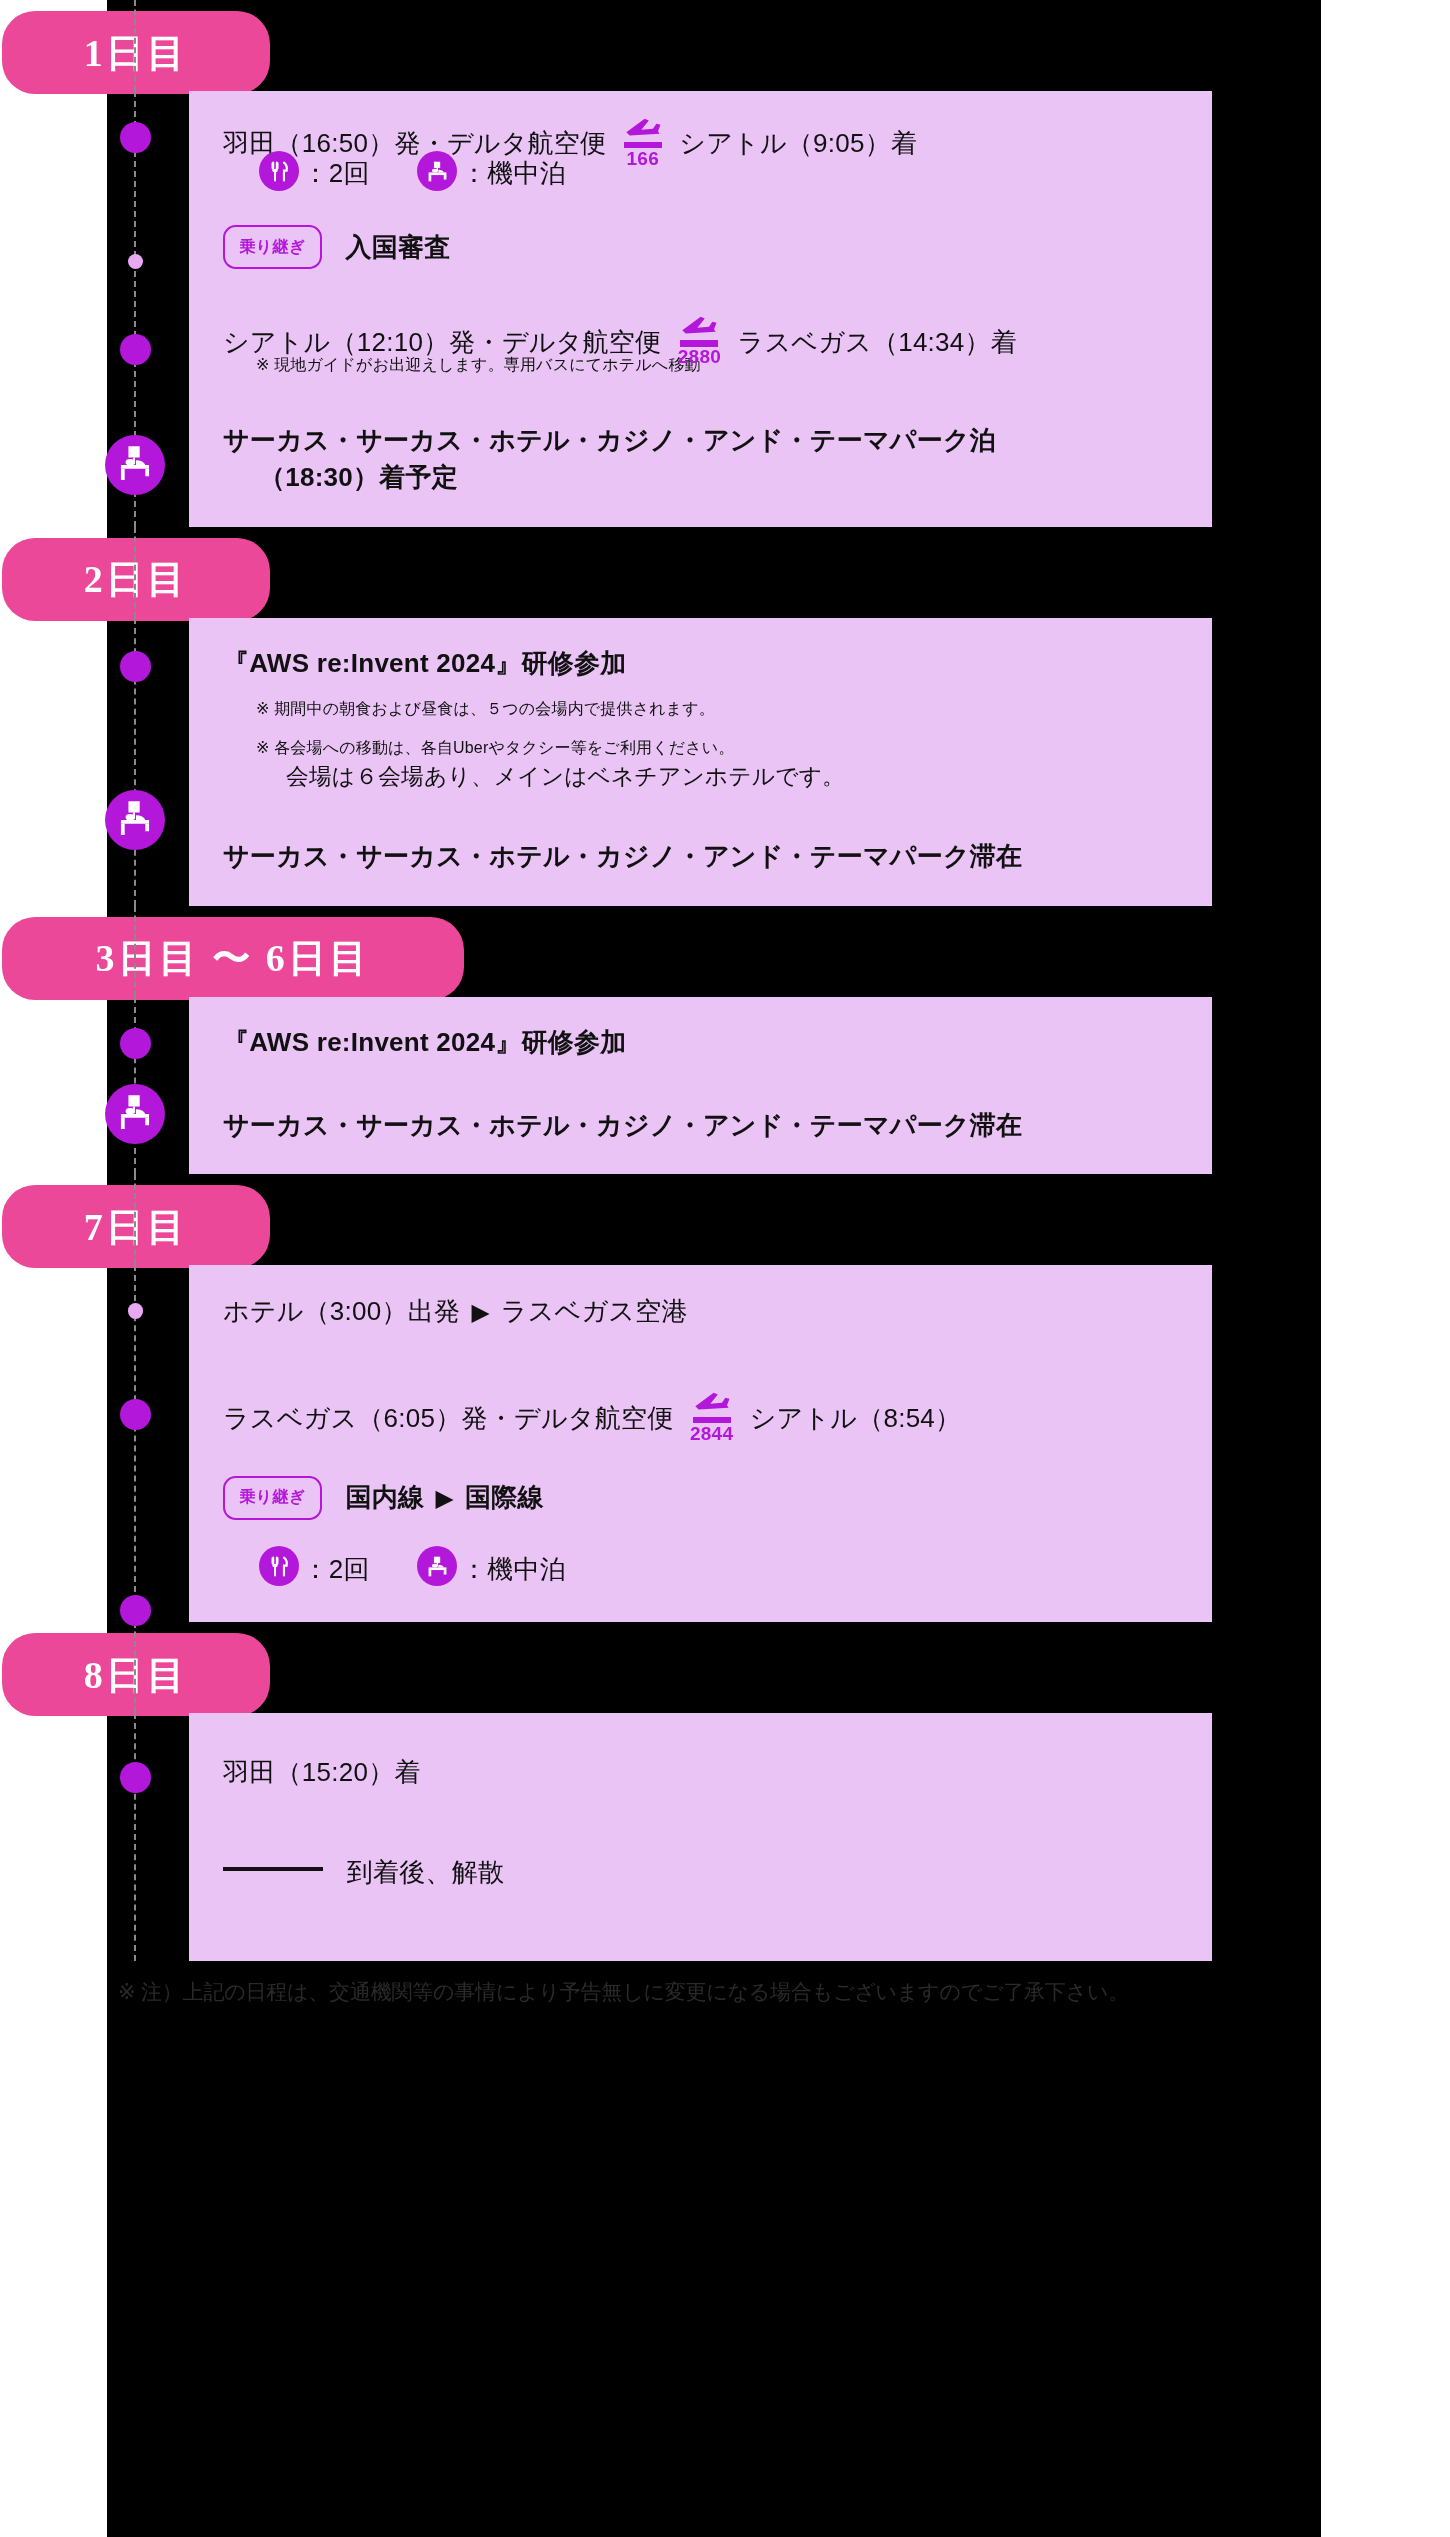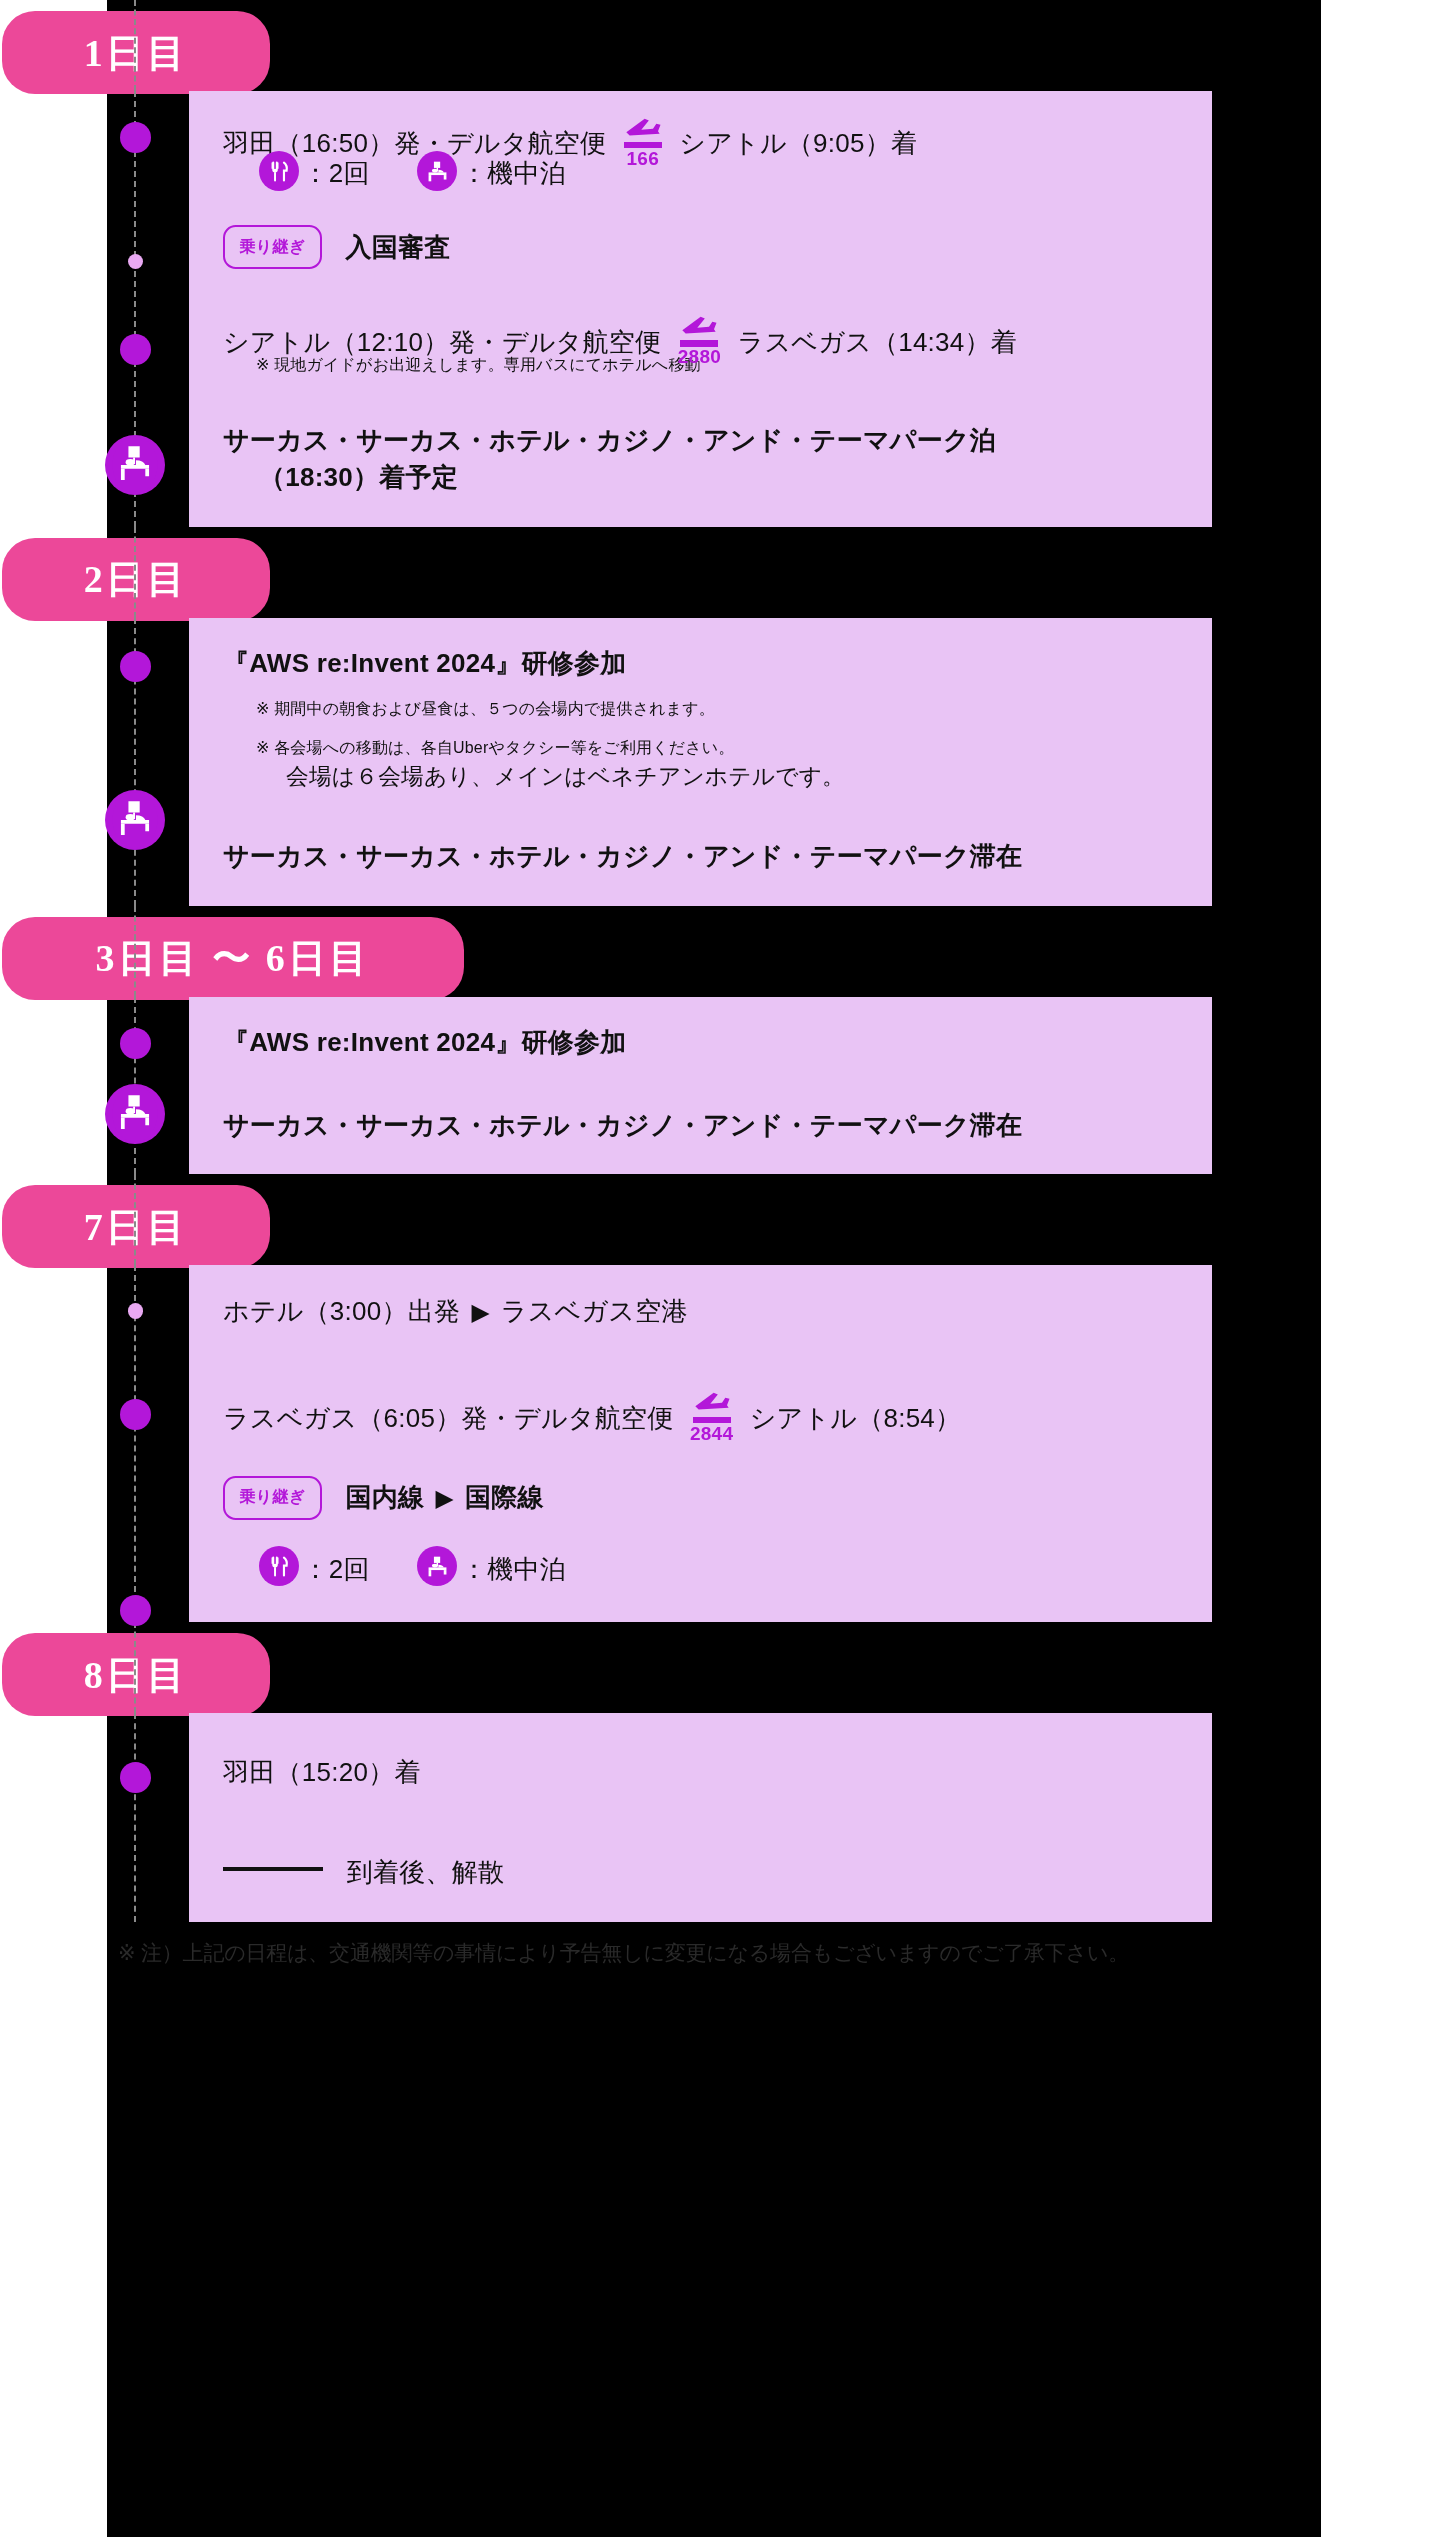--- a/index.html
+++ b/index.html
@@ -353,21 +353,21 @@
     <div class="day-section">
       <div class="badge-row">
         <div class="rail"></div>
         <div class="day-badge">8日目</div>
       </div>
       <div class="panel-wrap">
         <div class="rail"></div>
 
         <span class="dot big" style="top:49px"></span>
 
-        <div class="panel" style="padding-top:33px;padding-bottom:24px">
+        <div class="panel" style="padding-top:33px;padding-bottom:63px">
           <div class="row">
             <div class="line">羽田（15:20）着</div>
           </div>
           <div class="gap-lg"></div>
           <div class="row">
             <div class="line">
               <span class="dash-line"></span>
               <span>到着後、解散</span>
             </div>
           </div>

